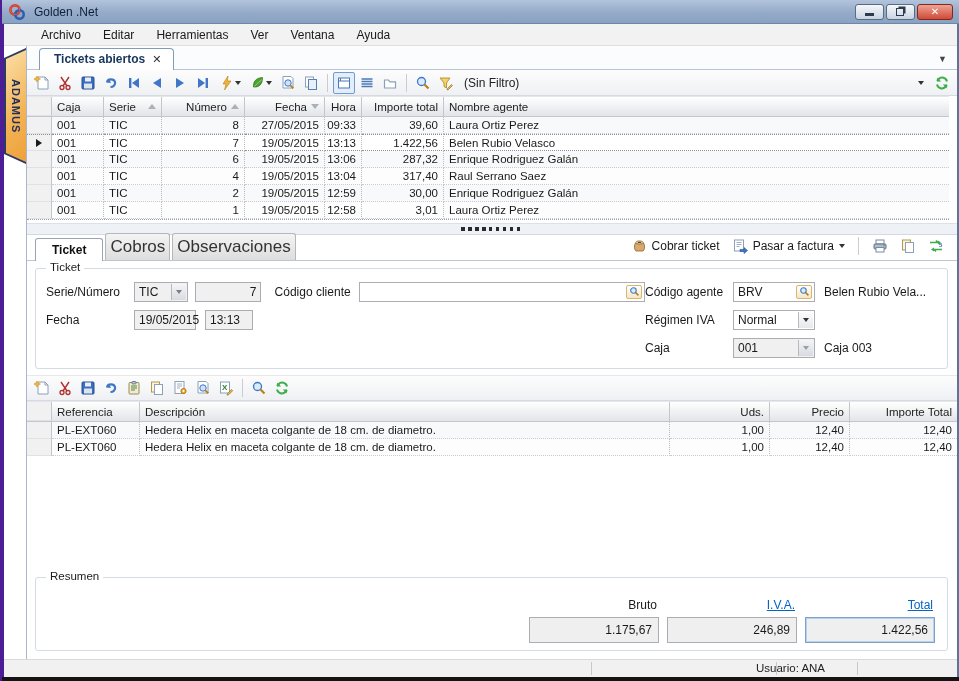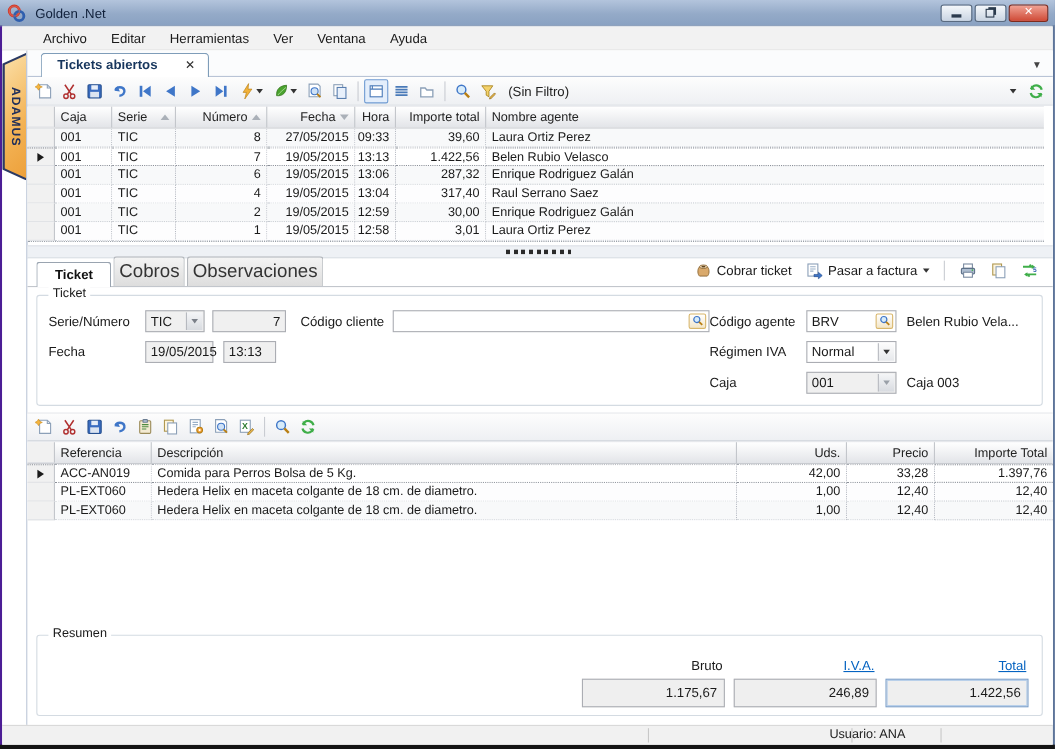--- a/index.html
+++ b/index.html
@@ -1,19 +1,19 @@
 <!DOCTYPE html>
 <html><head>
 <meta charset="utf-8">
 <style>
   * { box-sizing: border-box; margin: 0; padding: 0; }
   html,body { width:959px; height:681px; }
   body { font-family:"Liberation Sans","DejaVu Sans",sans-serif; font-size:12px; color:#1a1a1a; background:#fff; overflow:hidden; }
 
-  .window { width:959px; height:681px; border-left:2px solid #4c1d95; border-right:2px solid #5d7499; display:flex; flex-direction:column; background:#fff; }
+  .window { width:959px; height:681px; border-left:4px solid #4c1d95; border-right:2px solid #5d7499; display:flex; flex-direction:column; background:#fff; }
 
   
   .titlebar { height:24px; background:linear-gradient(180deg,#b3c4dc 0%,#94aac8 55%,#8aa2c2 100%); border-bottom:1px solid #6e86a8; display:flex; align-items:center; padding:0 6px; flex:none; margin:0 -2px; }
   .titlebar .title { margin-left:8px; font-size:12px; color:#10203a; }
   .winbtns { margin-left:auto; display:flex; gap:2px; }
   .winbtn { width:29px; height:16px; border:1px solid #5a6b80; border-radius:3px; background:linear-gradient(180deg,#f5f8fb,#c9d4e2); display:flex; align-items:center; justify-content:center; }
   .winbtn.close { width:36px; background:linear-gradient(180deg,#f0a294,#cf4a36); border-color:#7e2a1d; color:#fff; font-weight:bold; font-size:10px; }
   .glyph-min { width:9px; height:3px; background:#2b3a4d; margin-top:6px; }
   .glyph-restore { width:8px; height:8px; border:1.5px solid #2b3a4d; background:transparent; box-shadow:2px -2px 0 -0.5px #2b3a4d; margin:1px 0 0 -2px; }
 
@@ -24,21 +24,21 @@
   
   .workspace { flex:1; position:relative; padding-left:22px; background:#fff; min-height:0; }
   .adamus { position:absolute; left:0; top:2px; width:22px; height:116px; clip-path:polygon(100% 0,100% 100%,0 calc(100% - 10px),0 10px); background:#2b3a63; display:flex; }
   .adamus-inner { flex:1; margin:2px 0 2px 2px; clip-path:polygon(100% 0,100% 100%,0 calc(100% - 9px),0 9px); background:linear-gradient(135deg,#fbe0a8 0%,#f3b254 60%,#eda03a 100%); display:flex; align-items:center; justify-content:center; }
   .adamus-inner span { writing-mode:vertical-rl; font-size:11px; font-weight:bold; color:#22305a; letter-spacing:1px; }
 
   .content { height:100%; border-left:1px solid #a9b6cc; display:flex; flex-direction:column; background:#fff; min-height:0; }
 
   
   .tabstrip { height:24px; flex:none; display:flex; align-items:flex-end; background:#fbfcfd; border-bottom:1px solid #b9c4d6; padding-left:12px; position:relative; }
-  .doc-tab { display:flex; align-items:center; gap:25px; background:#fff; border:1px solid #7f9db9; border-bottom:none; border-radius:4px 4px 0 0; padding:3px 12px 4px 14px; margin-bottom:-1px; font-weight:bold; color:#17365d; font-size:12px; }
+  .doc-tab { display:flex; align-items:center; gap:7px; background:#fff; border:1px solid #7f9db9; border-bottom:none; border-radius:4px 4px 0 0; padding:3px 12px 4px 14px; margin-bottom:-1px; font-weight:bold; color:#17365d; font-size:12px; }
   .doc-tab .x { font-weight:bold; color:#333; font-size:11px; }
   .tab-caret { position:absolute; right:10px; top:8px; color:#444; font-size:9px; }
 
   
   .toolbar { height:26px; flex:none; display:flex; align-items:center; gap:1px; padding:0 4px; background:linear-gradient(180deg,#fdfdfd,#eef0f3); border-bottom:1px solid #d7dbe1; }
   .tbtn { width:22px; height:22px; display:flex; align-items:center; justify-content:center; border:1px solid transparent; border-radius:2px; }
   .tbtn.selected { border-color:#6f9bd2; background:#e4eefb; }
   .tbtn.drop { width:30px; gap:1px; }
   .caret { width:0; height:0; border-left:3px solid transparent; border-right:3px solid transparent; border-top:4px solid #333; }
   .tsep { width:1px; height:18px; background:#c9ccd2; margin:0 4px; flex:none; }
@@ -605,30 +605,20 @@
                 <span>Uds.</span>
               </span>
             <span class="cell l-precio r">
                 <span>Precio</span>
               </span>
             <span class="cell l-imp r" style="border-right:none">
                 <span>Importe Total</span>
               </span>
           </div>
           <div id="lines-body">
-              <div class="grow sel">
-                <span class="cell selcol">
-                  <span class="marker"></span>
-                </span>
-                <span class="cell l-ref">ACC-AN019</span>
-                <span class="cell l-desc">Comida para Perros Bolsa de 5 Kg.</span>
-                <span class="cell l-uds r">42,00</span>
-                <span class="cell l-precio r">33,28</span>
-                <span class="cell l-imp r" style="border-right: none;">1.397,76</span>
-              </div>
               <div class="grow">
                 <span class="cell selcol"></span>
                 <span class="cell l-ref">PL-EXT060</span>
                 <span class="cell l-desc">Hedera Helix en maceta colgante de 18 cm. de diametro.</span>
                 <span class="cell l-uds r">1,00</span>
                 <span class="cell l-precio r">12,40</span>
                 <span class="cell l-imp r" style="border-right: none;">12,40</span>
               </div>
               <div class="grow">
                 <span class="cell selcol"></span>

